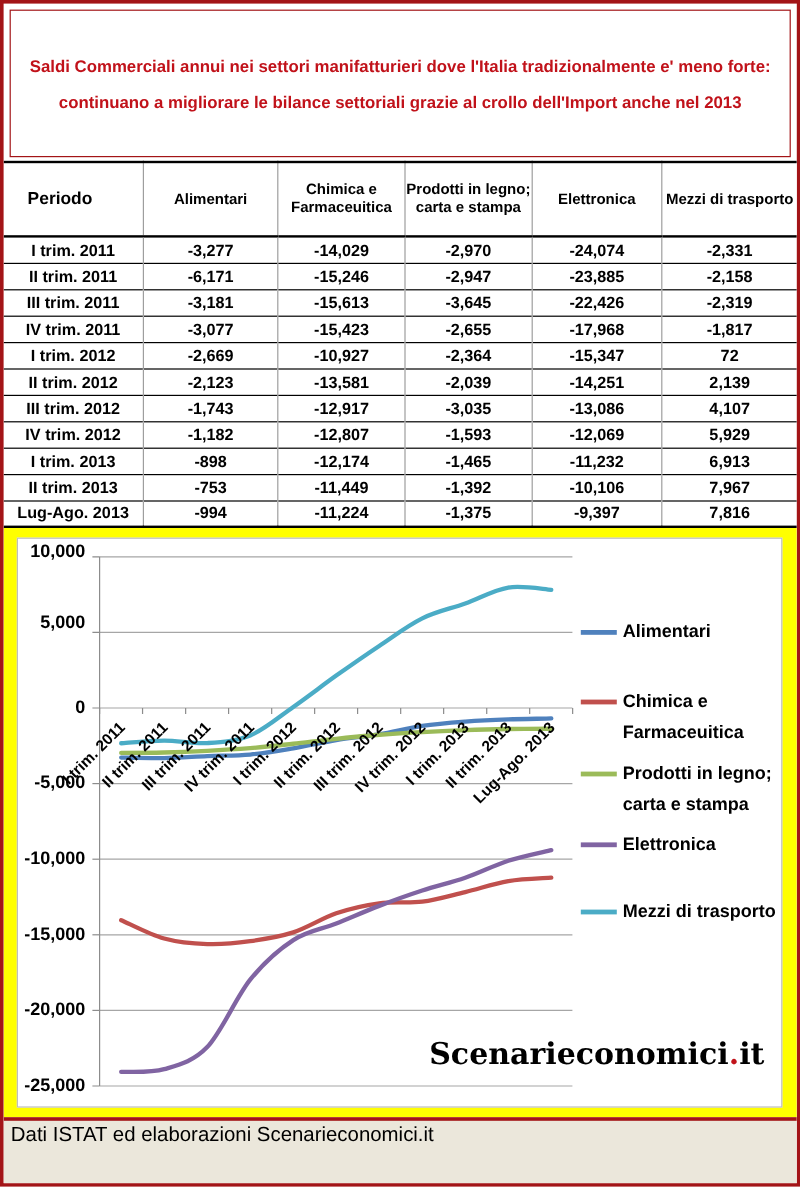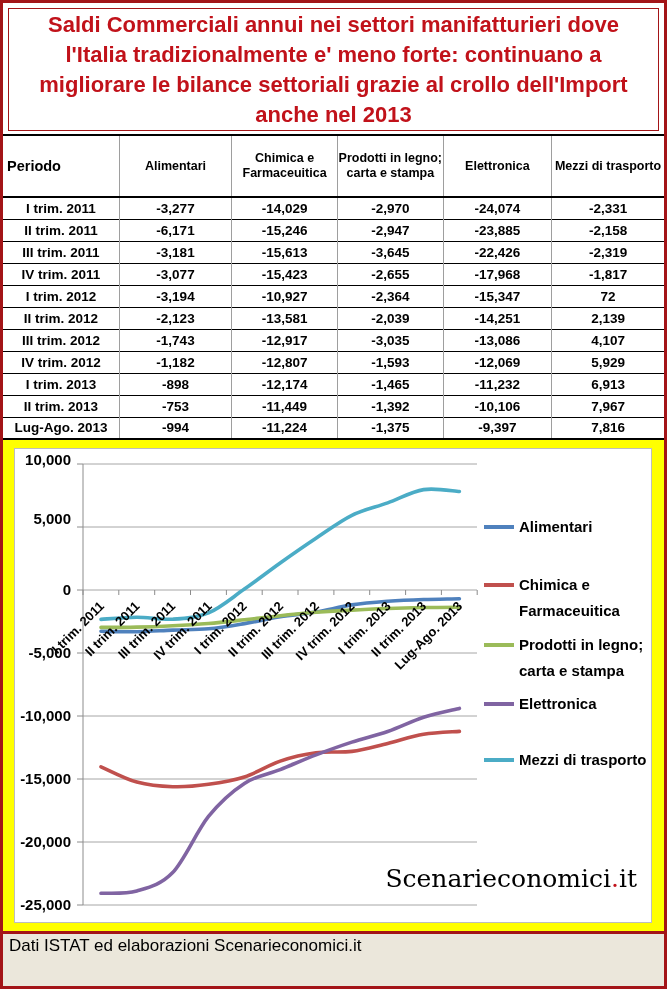--- a/index.html
+++ b/index.html
@@ -4,52 +4,52 @@
 <style>
   * { margin:0; padding:0; box-sizing:border-box; }
   body { font-family:"Liberation Sans", sans-serif; background:#fff; }
   .page { width:667px; height:989px; border:3px solid #A31417; background:#fff;
           display:flex; flex-direction:column; overflow:hidden; }
 
   
   .title-block { margin:5px 5px 3px 5px; border:1px solid #A31417; height:123px;
                  display:flex; align-items:center; justify-content:center;
                  text-align:center; padding:2px 10px; }
-  .title-text { color:#C1121A; font-weight:bold; font-size:22px; line-height:30px; }
+  .title-text { color:#C1121A; font-weight:bold; font-size:14px; line-height:30px; }
 
   
   table.data-table { width:100%; border-collapse:collapse; table-layout:fixed;
                      border-top:2px solid #000; border-bottom:2px solid #000; }
   table.data-table th, table.data-table td {
       border-left:1px solid #9e9e9e; border-right:1px solid #9e9e9e;
       font-weight:bold; color:#000; overflow:hidden; }
   table.data-table th { height:62px; font-size:12.5px; line-height:15px;
       text-align:center; border-bottom:2px solid #000; background:#fff; }
-  table.data-table th.col-period { text-align:left; font-size:14.5px; padding-left:4px; }
+  table.data-table th.col-period { text-align:left; font-size:14.5px; padding-left:20px; }
   table.data-table td { height:22px; font-size:13.5px; text-align:center;
       border-top:1.5px solid #000; }
   table.data-table tr td:first-child, table.data-table th:first-child { border-left:none; }
   table.data-table tr td:last-child, table.data-table th:last-child { border-right:none; }
 
   
   .chart-section { height:491px; background:#FFFF00; padding:8px 12px 8px 11px; }
   .chart-area { position:relative; width:638px; height:475px; background:#fff;
                 border:1px solid #bdbdbd; overflow:visible; }
   .chart-area svg { position:absolute; left:0; top:0; }
   .y-label { position:absolute; left:0; width:56px; text-align:right;
              font-size:15px; font-weight:bold; color:#000; line-height:18px; }
   .x-label { position:absolute; white-space:nowrap; font-size:13px; font-weight:bold;
              color:#000; transform:rotate(-45deg); transform-origin:100% 0;
              padding-right:3px; line-height:14px; }
   .legend-entry { position:absolute; left:469px; display:flex; align-items:flex-start; }
   .legend-swatch { width:30px; height:4px; margin-top:11px; margin-right:5px; flex:none; }
   .legend-label { font-size:15px; font-weight:bold; color:#000; line-height:26px;
                   white-space:nowrap; }
   .watermark { position:absolute; right:14px; top:415px;
-               font-family:"DejaVu Serif", serif; font-weight:normal; font-size:25px;
+               font-family:"DejaVu Serif", serif; font-weight:bold; font-size:25px;
                color:#000; }
   .watermark .dot { color:#C1121A; }
 
   
   .footer { flex:1; background:#EBE7DB; border-top:3px solid #A31417;
             padding:2px 0 0 6px; }
   .footer-line { font-size:17px; line-height:20px; color:#000; }
 </style>
 </head>
 <body>
@@ -107,21 +107,21 @@
         <tr>
           <td>IV trim. 2011</td>
           <td>-3,077</td>
           <td>-15,423</td>
           <td>-2,655</td>
           <td>-17,968</td>
           <td>-1,817</td>
         </tr>
         <tr>
           <td>I trim. 2012</td>
-          <td>-3,194</td>
+          <td>-2,669</td>
           <td>-10,927</td>
           <td>-2,364</td>
           <td>-15,347</td>
           <td>72</td>
         </tr>
         <tr>
           <td>II trim. 2012</td>
           <td>-2,123</td>
           <td>-13,581</td>
           <td>-2,039</td>

